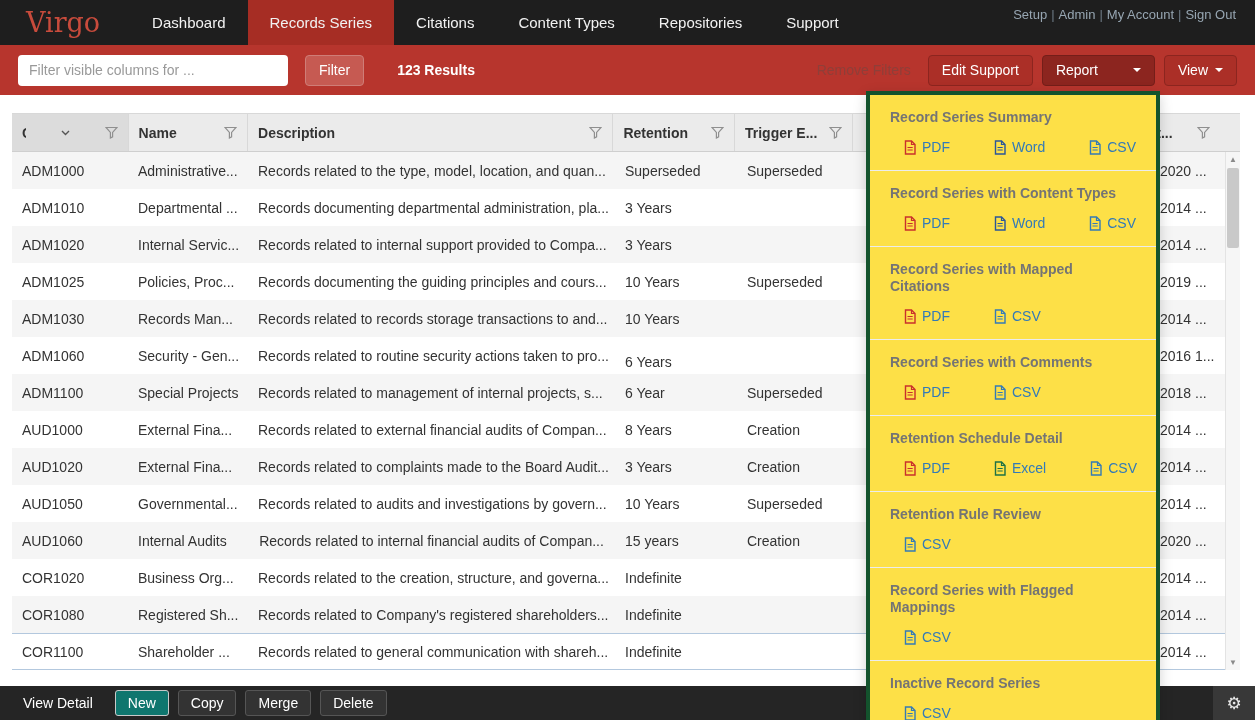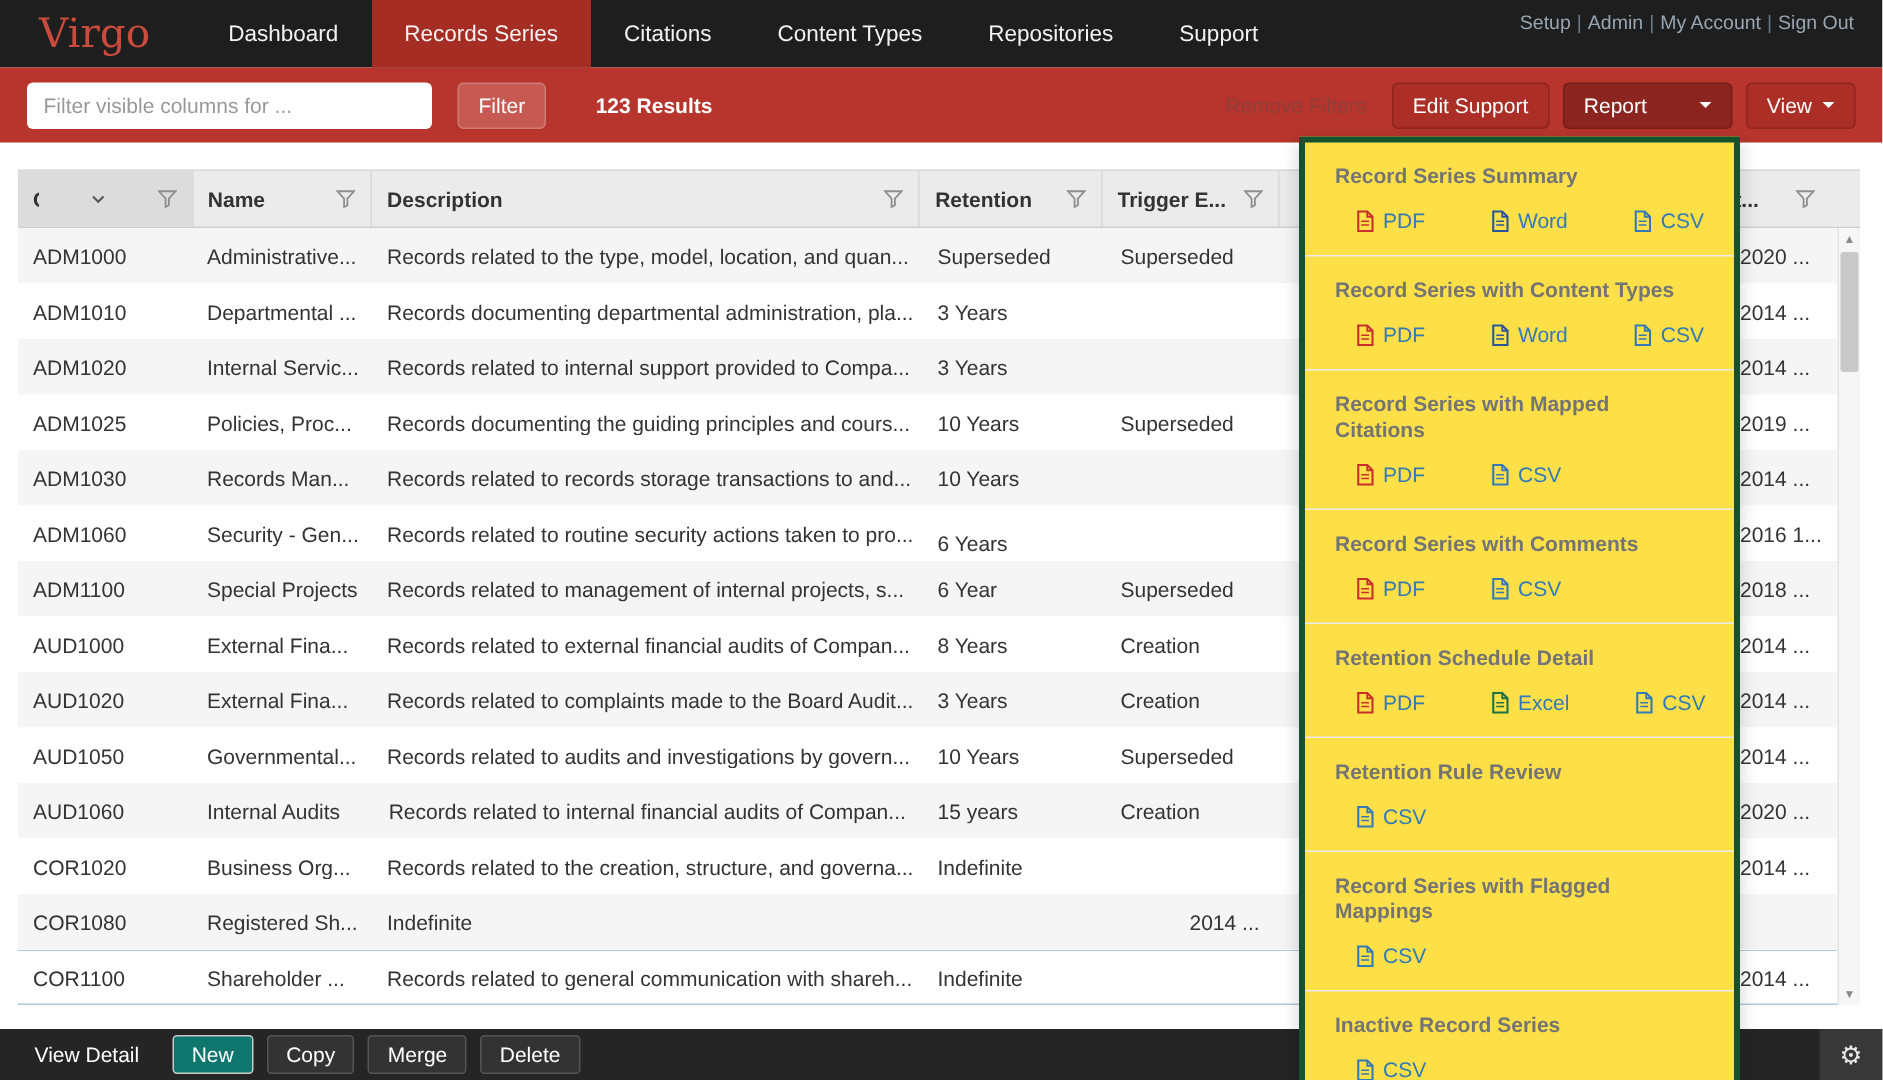--- a/index.html
+++ b/index.html
@@ -290,20 +290,21 @@
           <div class="gcell" style="width: 120px;">Business Org...</div>
           <div class="gcell" style="width: 367px;">Records related to the creation, structure, and governa...</div>
           <div class="gcell" style="width: 122px;">Indefinite</div>
           <div class="gcell" style="width: 118px;"></div>
           <div class="gcell" style="width: 295px;"></div>
           <div class="gcell" style="width: 75px;">2014 ...</div>
         </div>
         <div class="grow alt">
           <div class="gcell" style="width: 116px;">COR1080</div>
           <div class="gcell" style="width: 120px;">Registered Sh...</div>
+          <div class="gcell" style="width: 367px;">Records related to Company's registered shareholders...</div>
           <div class="gcell" style="width: 122px;">Indefinite</div>
           <div class="gcell" style="width: 118px;"></div>
           <div class="gcell" style="width: 295px;"></div>
           <div class="gcell" style="width: 75px;">2014 ...</div>
         </div>
         <div class="grow focused">
           <div class="gcell" style="width: 116px;">COR1100</div>
           <div class="gcell" style="width: 120px;">Shareholder ...</div>
           <div class="gcell" style="width: 367px;">Records related to general communication with shareh...</div>
           <div class="gcell" style="width: 122px;">Indefinite</div>

